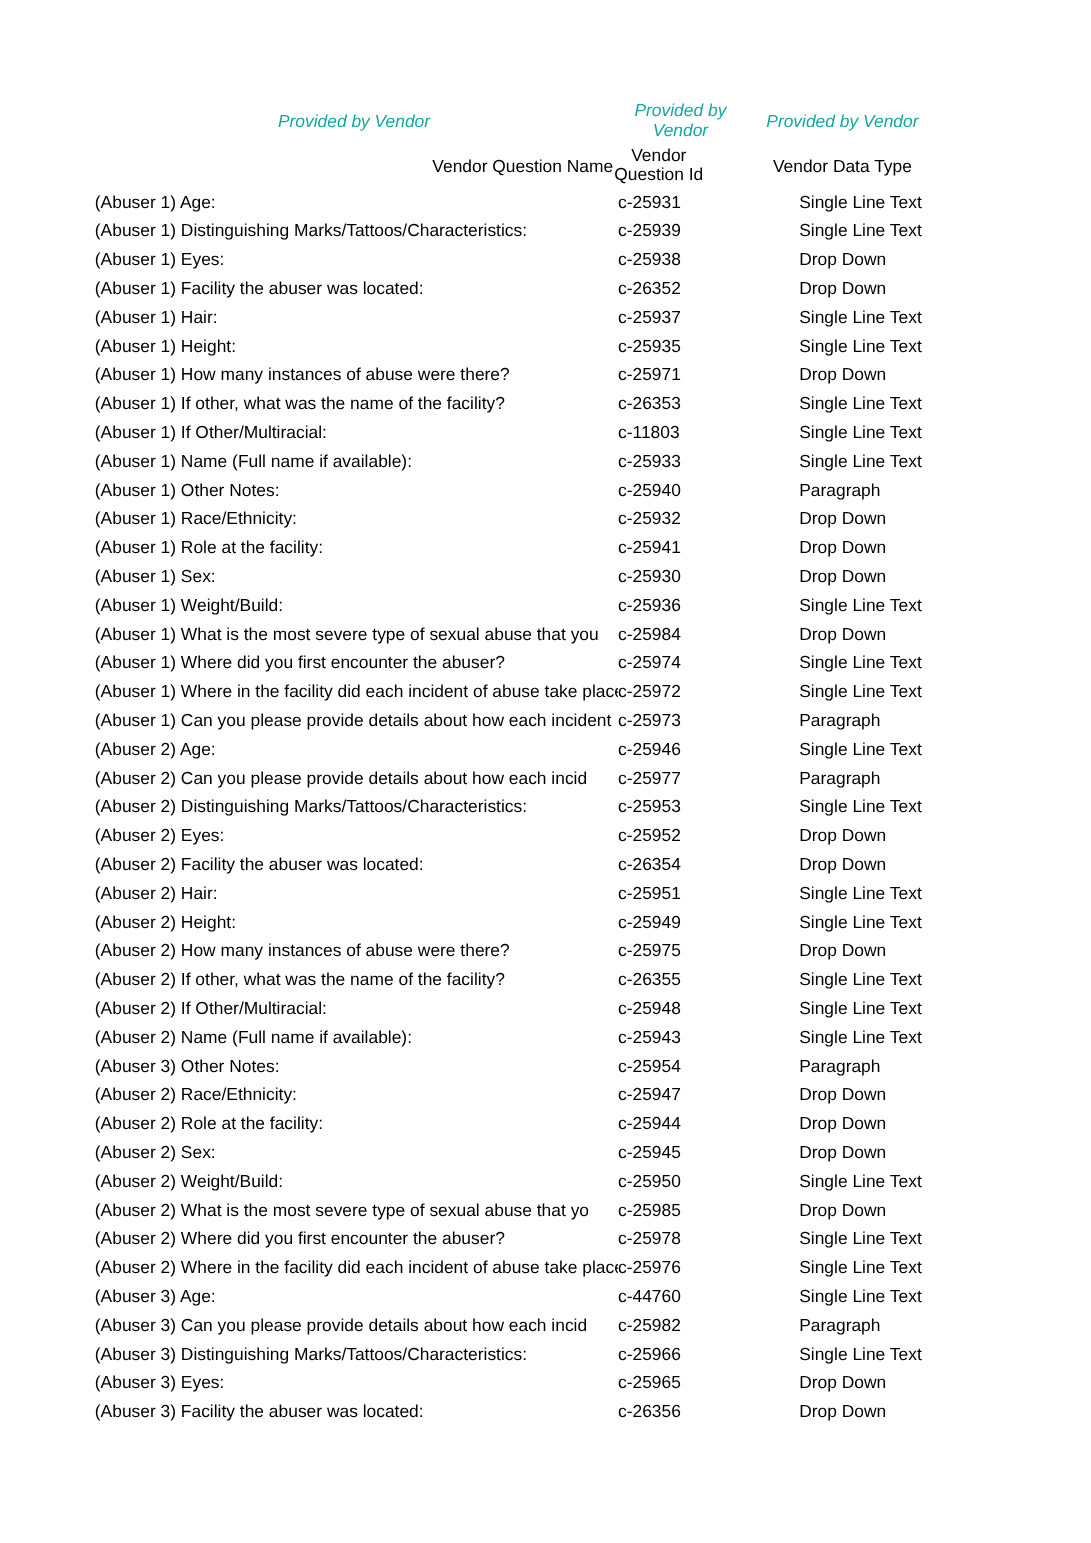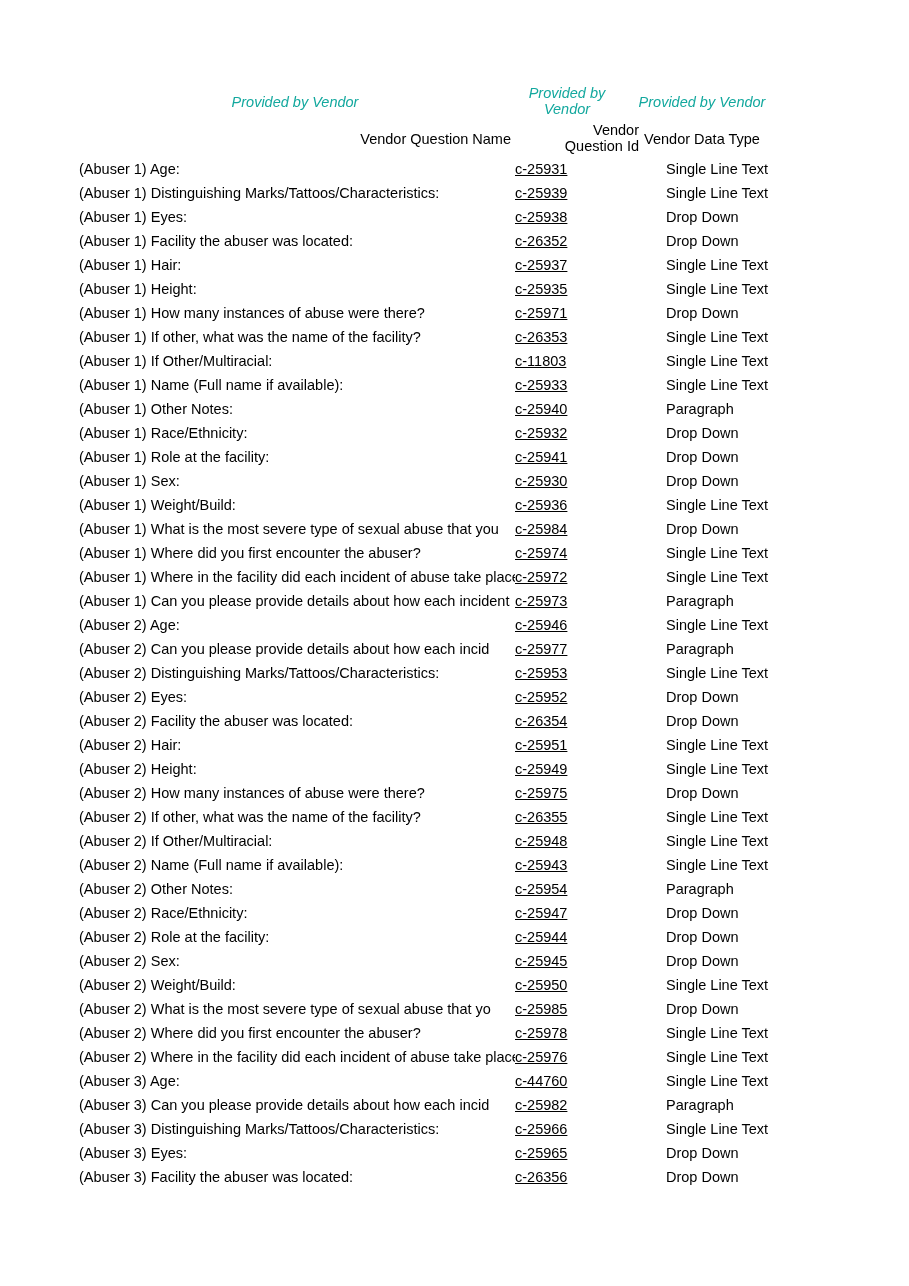--- a/index.html
+++ b/index.html
@@ -2,32 +2,32 @@
 <html><head>
 <meta charset="utf-8">
 <style>
   html, body { margin: 0; padding: 0; background: #ffffff; }
   body { width: 909px; height: 1286px; position: relative; font-family: "Liberation Sans", sans-serif; color: #000; overflow: hidden; }
   .hdr { position: absolute; text-align: center; font-size: 14.5px; line-height: 16px; }
   .vend { color: #13a89e; font-style: italic; }
   .rows { position: absolute; left: 79px; top: 157px; }
   .row { position: relative; height: 24px; font-size: 14.5px; line-height: 24px; white-space: nowrap; }
   .c1 { position: absolute; left: 0; width: 436px; overflow: hidden; }
-  .c2 { position: absolute; left: 436px; width: 100px; text-decoration: underline; }
+  .c2 { position: absolute; left: 436px; width: 100px; }
   .c3 { position: absolute; left: 543px; width: 200px; margin-left: 44px; }
 </style>
 </head>
 <body>
 
 <div class="hdr vend" style="left:79px; top:94px; width:432px;">Provided by Vendor</div>
 <div class="hdr vend" style="left:515px; top:85px; width:104px;">Provided by Vendor</div>
 <div class="hdr vend" style="left:622px; top:94px; width:160px;">Provided by Vendor</div>
 
 <div class="hdr" style="left:79px; top:131px; width:432px;text-align:right;">Vendor Question Name</div>
-<div class="hdr" style="left:555px; top:122px; width:84px;text-align:right;">Vendor Question Id</div>
+<div class="hdr" style="left:507px; top:122px; width:84px;">Vendor Question Id</div>
 <div class="hdr" style="left:622px; top:131px; width:160px;">Vendor Data Type</div>
 
 <div class="rows" id="rows">
     <div class="row">
       <div class="c1">(Abuser 1) Age:</div>
       <div class="c2">c-25931</div>
       <div class="c3">Single Line Text</div>
     </div>
     <div class="row">
       <div class="c1">(Abuser 1) Distinguishing Marks/Tattoos/Characteristics:</div>
@@ -168,21 +168,21 @@
       <div class="c1">(Abuser 2) If Other/Multiracial:</div>
       <div class="c2">c-25948</div>
       <div class="c3">Single Line Text</div>
     </div>
     <div class="row">
       <div class="c1">(Abuser 2) Name (Full name if available):</div>
       <div class="c2">c-25943</div>
       <div class="c3">Single Line Text</div>
     </div>
     <div class="row">
-      <div class="c1">(Abuser 2) Other Notes:</div>
+      <div class="c1">(Abuser 3) Other Notes:</div>
       <div class="c2">c-25954</div>
       <div class="c3">Paragraph</div>
     </div>
     <div class="row">
       <div class="c1">(Abuser 2) Race/Ethnicity:</div>
       <div class="c2">c-25947</div>
       <div class="c3">Drop Down</div>
     </div>
     <div class="row">
       <div class="c1">(Abuser 2) Role at the facility:</div>

